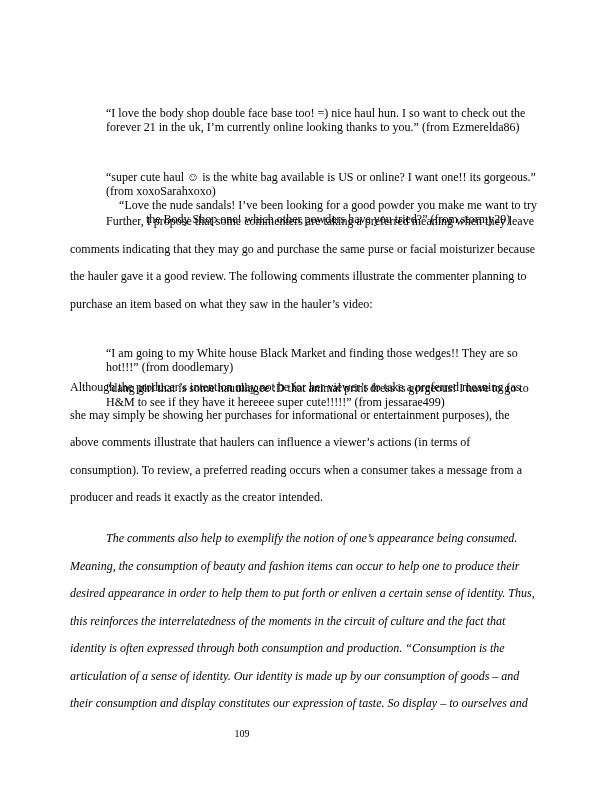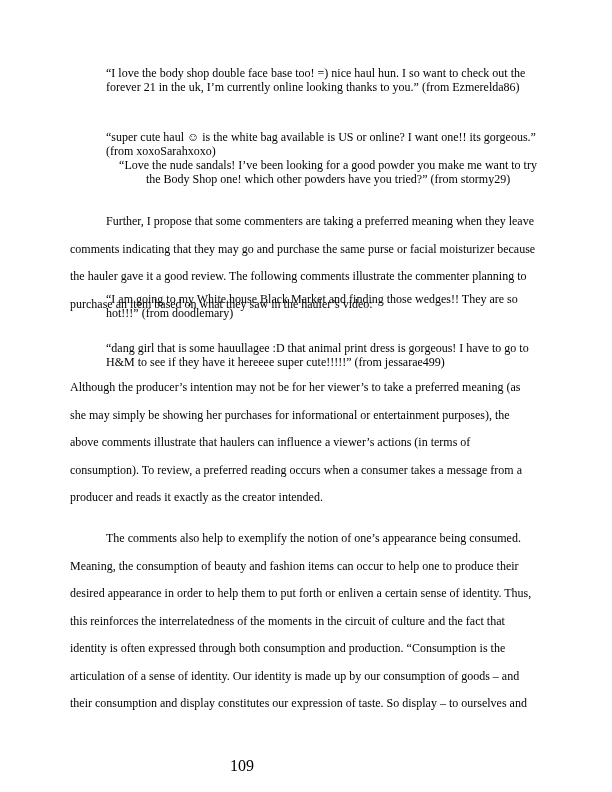--- a/index.html
+++ b/index.html
@@ -15,67 +15,68 @@
   .block {
     position: absolute;
     font-size: 12px;
     white-space: pre-line;
     text-align: left;
   }
   .quote {
     left: 106px;
     right: 62px;
     line-height: 14px;
+    margin-top: 40px;
   }
   .para {
     left: 70px;
     right: 62px;
     line-height: 27.5px;
   }
   .indent { text-indent: 36px; }
   .footer {
     position: absolute;
     left: 0;
     width: 484px;
-    top: 759px;
+    top: 727px;
     text-align: center;
-    font-size: 16px;
+    font-size: 10px;
     line-height: 14px;
   }
 </style>
 </head>
 <body>
 
 <div class="block quote" style="top: 66px;">“I love the body shop double face base too! =) nice haul hun. I so want to check out the
 forever 21 in the uk, I’m currently online looking thanks to you.” (from Ezmerelda86)</div>
 
 <div class="block quote" style="top: 130px;">“super cute haul ☺ is the white bag available is US or online? I want one!! its gorgeous.”
 (from xoxoSarahxoxo)</div>
 
 <div class="block quote" style="top: 158px; text-align: center;">“Love the nude sandals! I’ve been looking for a good powder you make me want to try
 the Body Shop one! which other powders have you tried?” (from stormy29)</div>
 
 <div class="block para indent" style="top: 208px;">Further, I propose that some commenters are taking a preferred meaning when they leave
 comments indicating that they may go and purchase the same purse or facial moisturizer because
 the hauler gave it a good review. The following comments illustrate the commenter planning to
 purchase an item based on what they saw in the hauler’s video:</div>
 
-<div class="block quote" style="top: 292px;">“I am going to my White house Black Market and finding those wedges!! They are so
+<div class="block quote" style="top: 306px;">“I am going to my White house Black Market and finding those wedges!! They are so
 hot!!!” (from doodlemary)</div>
 
 <div class="block quote" style="top: 341px;">“dang girl that is some hauullagee :D that animal print dress is gorgeous! I have to go to
 H&amp;M to see if they have it hereeee super cute!!!!!” (from jessarae499)</div>
 
 <div class="block para" style="top: 374px;">Although the producer’s intention may not be for her viewer’s to take a preferred meaning (as
 she may simply be showing her purchases for informational or entertainment purposes), the
 above comments illustrate that haulers can influence a viewer’s actions (in terms of
 consumption). To review, a preferred reading occurs when a consumer takes a message from a
 producer and reads it exactly as the creator intended.</div>
 
-<div class="block para indent" style="top: 525px;">The comments also help to exemplify the notion of one’s appearance being consumed.
+<div class="block para indent" style="top: 525px; font-style: italic;">The comments also help to exemplify the notion of one’s appearance being consumed.
 Meaning, the consumption of beauty and fashion items can occur to help one to produce their
 desired appearance in order to help them to put forth or enliven a certain sense of identity. Thus,
 this reinforces the interrelatedness of the moments in the circuit of culture and the fact that
 identity is often expressed through both consumption and production. “Consumption is the
 articulation of a sense of identity. Our identity is made up by our consumption of goods – and
 their consumption and display constitutes our expression of taste. So display – to ourselves and</div>
 
 <div class="footer">109</div>
 
 </body></html>

